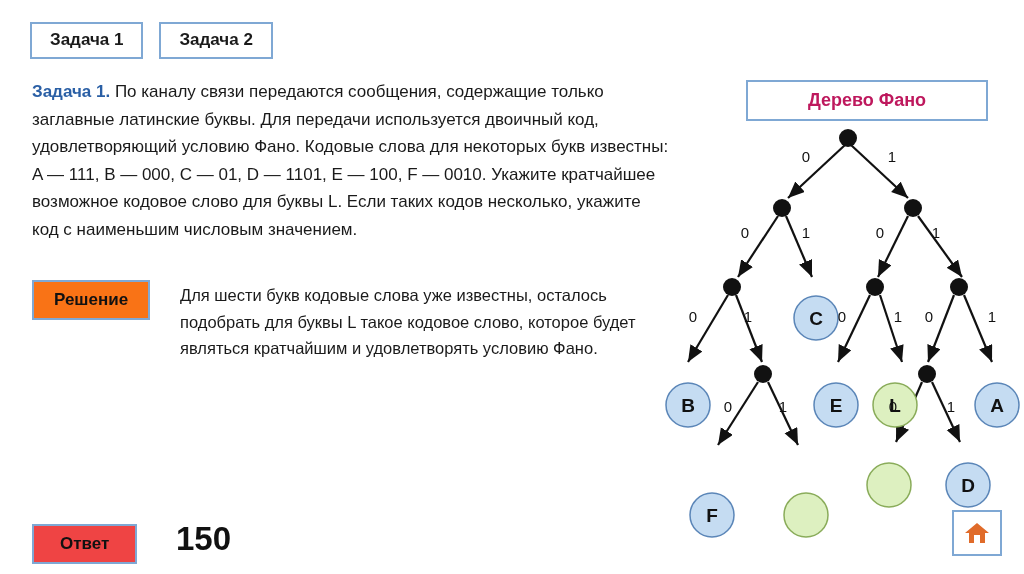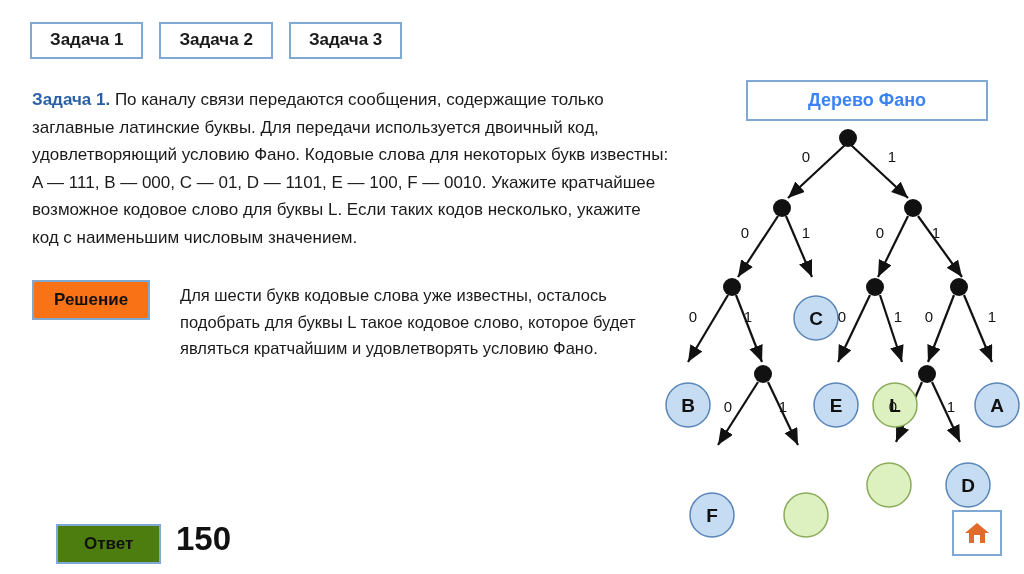--- a/index.html
+++ b/index.html
@@ -15,49 +15,49 @@
     border:2px solid #7fa8d4;
     background:#ffffff;
     padding:7px 18px;
     font-size:17px;
     font-weight:bold;
     color:#1a1a1a;
     line-height:1.1;
   }
   .task-text{
     position:absolute;
-    left:32px;top:86px;width:640px;
+    left:32px;top:78px;width:640px;
     font-size:17px;
     line-height:1.62;
     color:#1a1a1a;
   }
   .task-text .lead{color:#2a5fa5;font-weight:bold;}
   .solution-box{
     position:absolute;left:32px;top:280px;
     border:2px solid #7fa8d4;background:#f97316;
     padding:8px 20px;font-size:17px;font-weight:bold;color:#111;
   }
   .answer-box{
     position:absolute;left:32px;top:524px;
-    border:2px solid #7fa8d4;background:#4d7c0f;
-    padding:8px 26px;font-size:17px;font-weight:bold;color:#111;margin-left:24px;
+    border:2px solid #7fa8d4;background:#ef4444;
+    padding:8px 26px;font-size:17px;font-weight:bold;color:#111;
   }
   .answer-value{
     position:absolute;left:176px;top:520px;
     font-size:33px;font-weight:bold;color:#111;
   }
   .solution-text{
     position:absolute;left:180px;top:282px;width:470px;
     font-size:16.5px;line-height:1.62;color:#1a1a1a;
   }
   .solution-text p{margin:0;}
   .tree-title{
     position:absolute;left:746px;top:80px;width:238px;
     border:2px solid #7fa8d4;background:#fff;
-    text-align:center;font-size:18px;font-weight:bold;color:#3b82f6;
+    text-align:center;font-size:18px;font-weight:bold;color:#be185d;
     padding:8px 0;
   }
   #tree{position:absolute;left:640px;top:120px;}
   .home-btn{
     position:absolute;left:952px;top:510px;
     width:46px;height:42px;
     border:2px solid #7fa8d4;background:#fff;
     display:flex;align-items:center;justify-content:center;
   }
   .node-label{
@@ -70,21 +70,20 @@
     font-family:"Liberation Sans", sans-serif;
     text-anchor:middle;
   }
 </style>
 </head>
 <body>
 
 <div class="tabs">
   <div class="tab">Задача 1</div>
   <div class="tab">Задача 2</div>
-  <div class="tab">Задача 3</div>
 </div>
 
 <div class="task-text">
   <span class="lead">Задача 1.</span><span> По каналу связи передаются сообщения, содержащие только заглавные латинские буквы. Для передачи используется двоичный код, удовлетворяющий условию Фано. Кодовые слова для некоторых букв известны: A — 111, B — 000, C — 01, D — 1101, E — 100, F — 0010. Укажите кратчайшее возможное кодовое слово для буквы L. Если таких кодов несколько, укажите код с наименьшим числовым значением.</span>
 </div>
 
 <div class="solution-box">
   <span>Решение</span>
 </div>
 <div class="solution-text">

